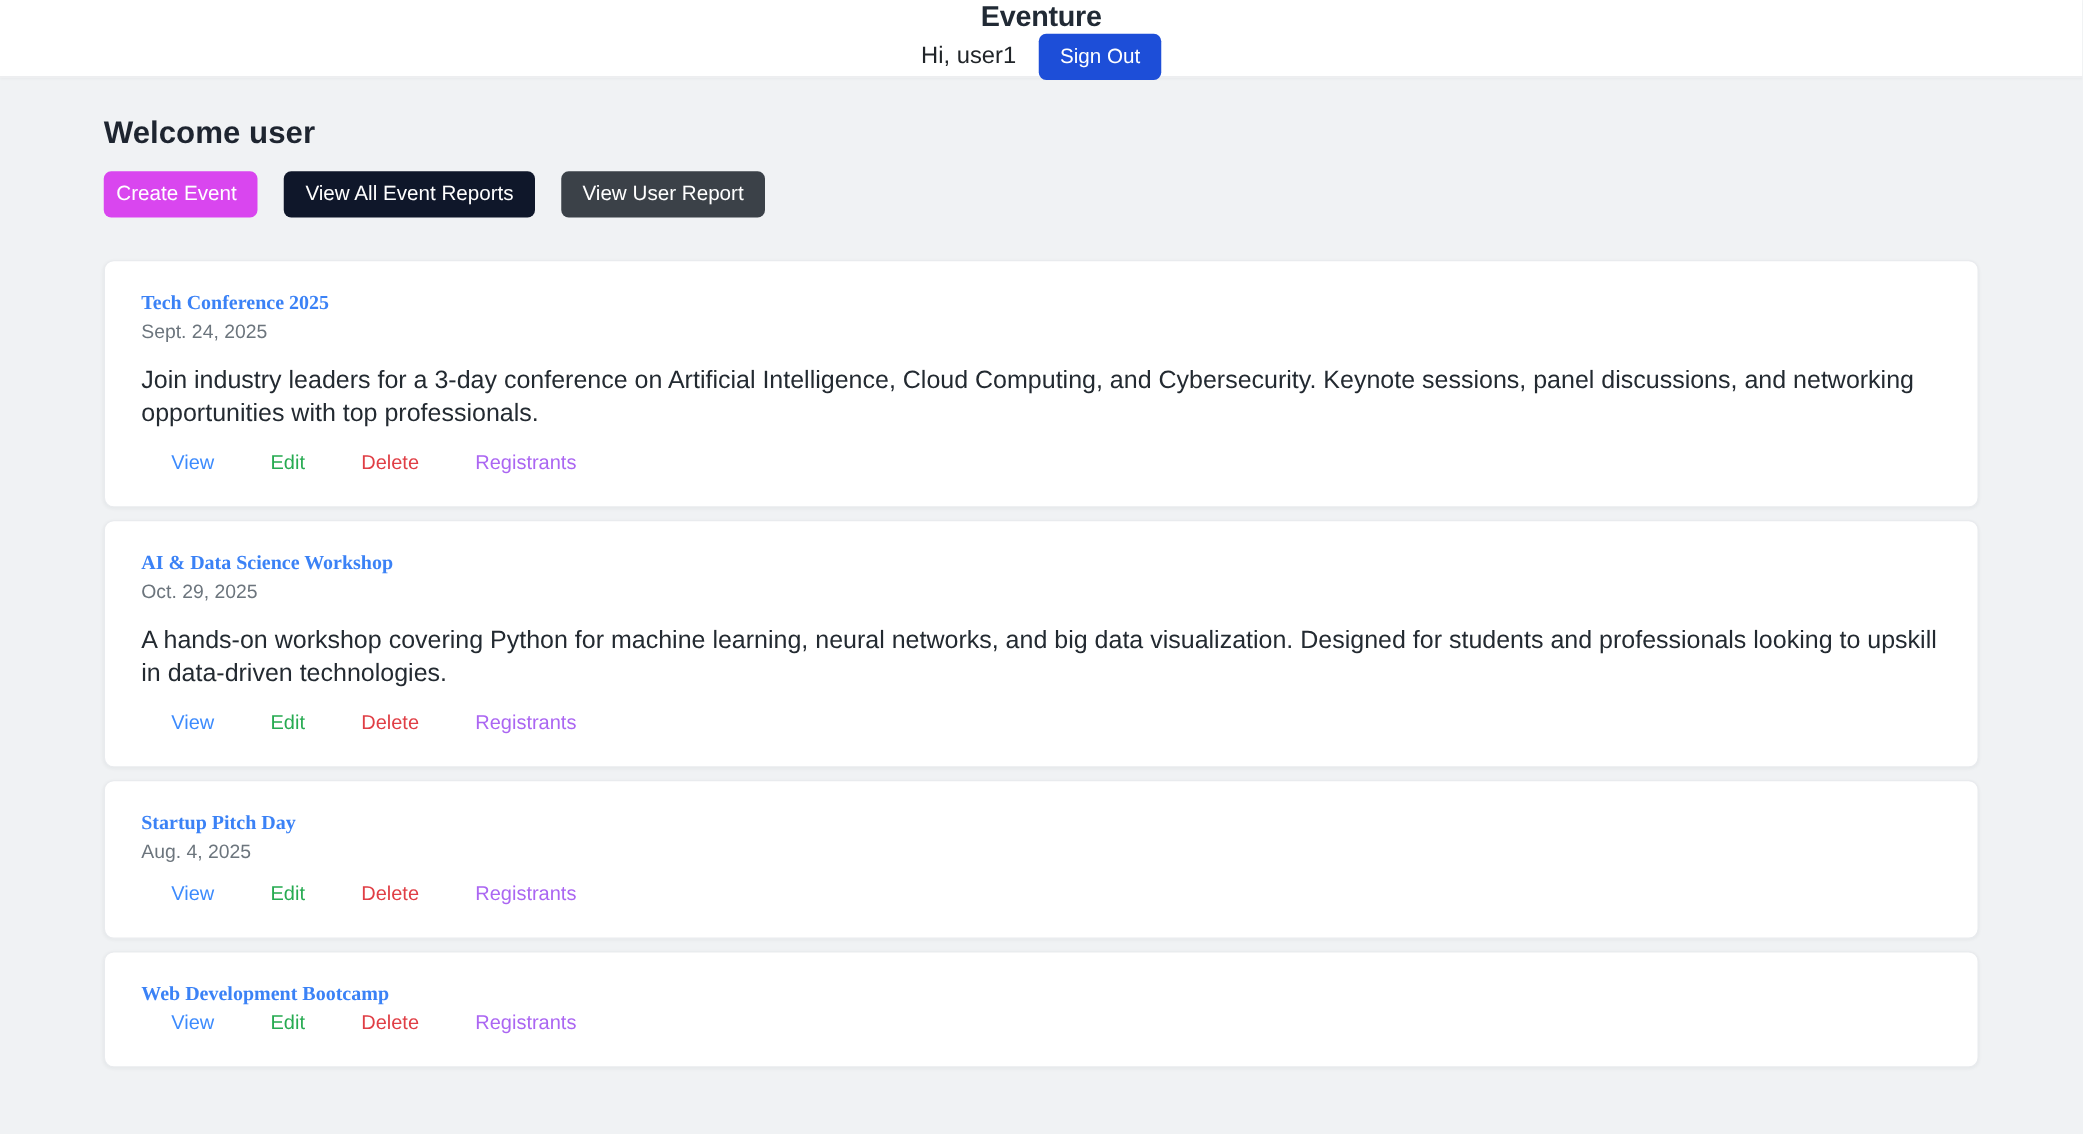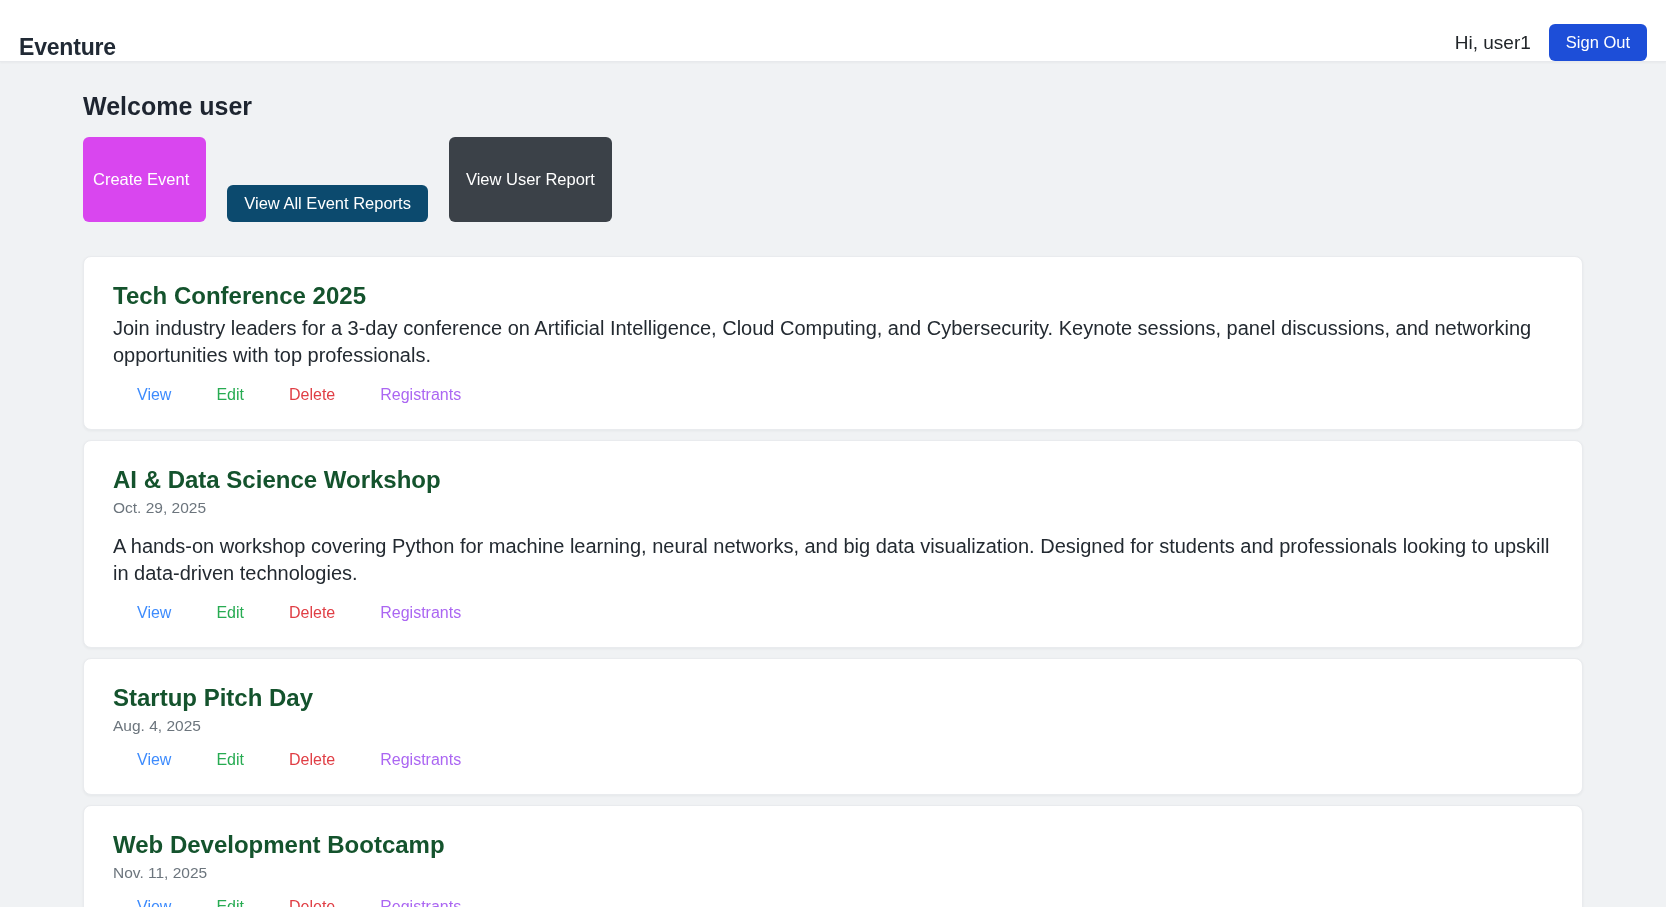--- a/index.html
+++ b/index.html
@@ -14,23 +14,24 @@
     color: #212529;
   }
 
   
   .navbar {
     height: 62px;
     background: #ffffff;
     border-bottom: 1px solid #e7e9ec;
     box-shadow: 0 1px 2px rgba(0,0,0,0.04);
     display: flex;
-    align-items: flex-end;
+    align-items: center;
     justify-content: space-between;
-    padding: 0 19px;
+    padding: 0 4px;
+    flex-direction: column;
   }
   .brand {
     font-size: 23px;
     font-weight: bold;
     color: #212a35;
     text-decoration: none;
     letter-spacing: -0.2px;
     cursor: pointer;
   }
   .nav-right {
@@ -65,37 +66,38 @@
     font-weight: bold;
     color: #1e2530;
     margin: 0 0 16px 0;
   }
   .action-row {
     display: flex;
     gap: 21px;
     margin-bottom: 34px;
   }
   .btn-create  { background: #d946ef; padding-left: 10px; }
-  .btn-reports { background: #0c4a6e; margin-top: 48px; }
+  .btn-reports { background: #0f172a; }
   .btn-user    { background: #3b4148; }
 
   
   .card {
     background: #ffffff;
     border: 1px solid #e9ebee;
     border-radius: 8px;
     box-shadow: 0 1px 3px rgba(20,30,40,0.05);
     padding: 25px 29px;
     margin-bottom: 10px;
   }
   .card-title {
-    font-size: 24px;
+    font-size: 16px;
     font-weight: bold;
-    color: #14532d;
+    color: #3b82f6;
     margin: 0 0 5px 0;
+    font-family: Liberation Serif, serif;
   }
   .card-date {
     font-size: 15.5px;
     color: #6c757d;
     margin: 0 0 16px 0;
   }
   .card-desc {
     font-size: 20px;
     color: #232a31;
     line-height: 1.35;
@@ -127,20 +129,21 @@
   <h1 class="welcome">Welcome user</h1>
 
   <div class="action-row">
     <button class="btn btn-create">Create Event</button>
     <button class="btn btn-reports">View All Event Reports</button>
     <button class="btn btn-user">View User Report</button>
   </div>
 
   <section class="card">
     <h2 class="card-title">Tech Conference 2025</h2>
+    <p class="card-date">Sept. 24, 2025</p>
     <p class="card-desc">Join industry leaders for a 3-day conference on Artificial Intelligence, Cloud Computing, and Cybersecurity. Keynote sessions, panel discussions, and networking opportunities with top professionals.</p>
     <div class="card-links">
       <a class="link-view">View</a>
       <a class="link-edit">Edit</a>
       <a class="link-delete">Delete</a>
       <a class="link-registrants">Registrants</a>
     </div>
   </section>
 
   <section class="card">
@@ -161,21 +164,20 @@
     <div class="card-links">
       <a class="link-view">View</a>
       <a class="link-edit">Edit</a>
       <a class="link-delete">Delete</a>
       <a class="link-registrants">Registrants</a>
     </div>
   </section>
 
   <section class="card">
     <h2 class="card-title">Web Development Bootcamp</h2>
-    <p class="card-date">Nov. 11, 2025</p>
     <div class="card-links">
       <a class="link-view">View</a>
       <a class="link-edit">Edit</a>
       <a class="link-delete">Delete</a>
       <a class="link-registrants">Registrants</a>
     </div>
   </section>
 </main>
 
 </body></html>

